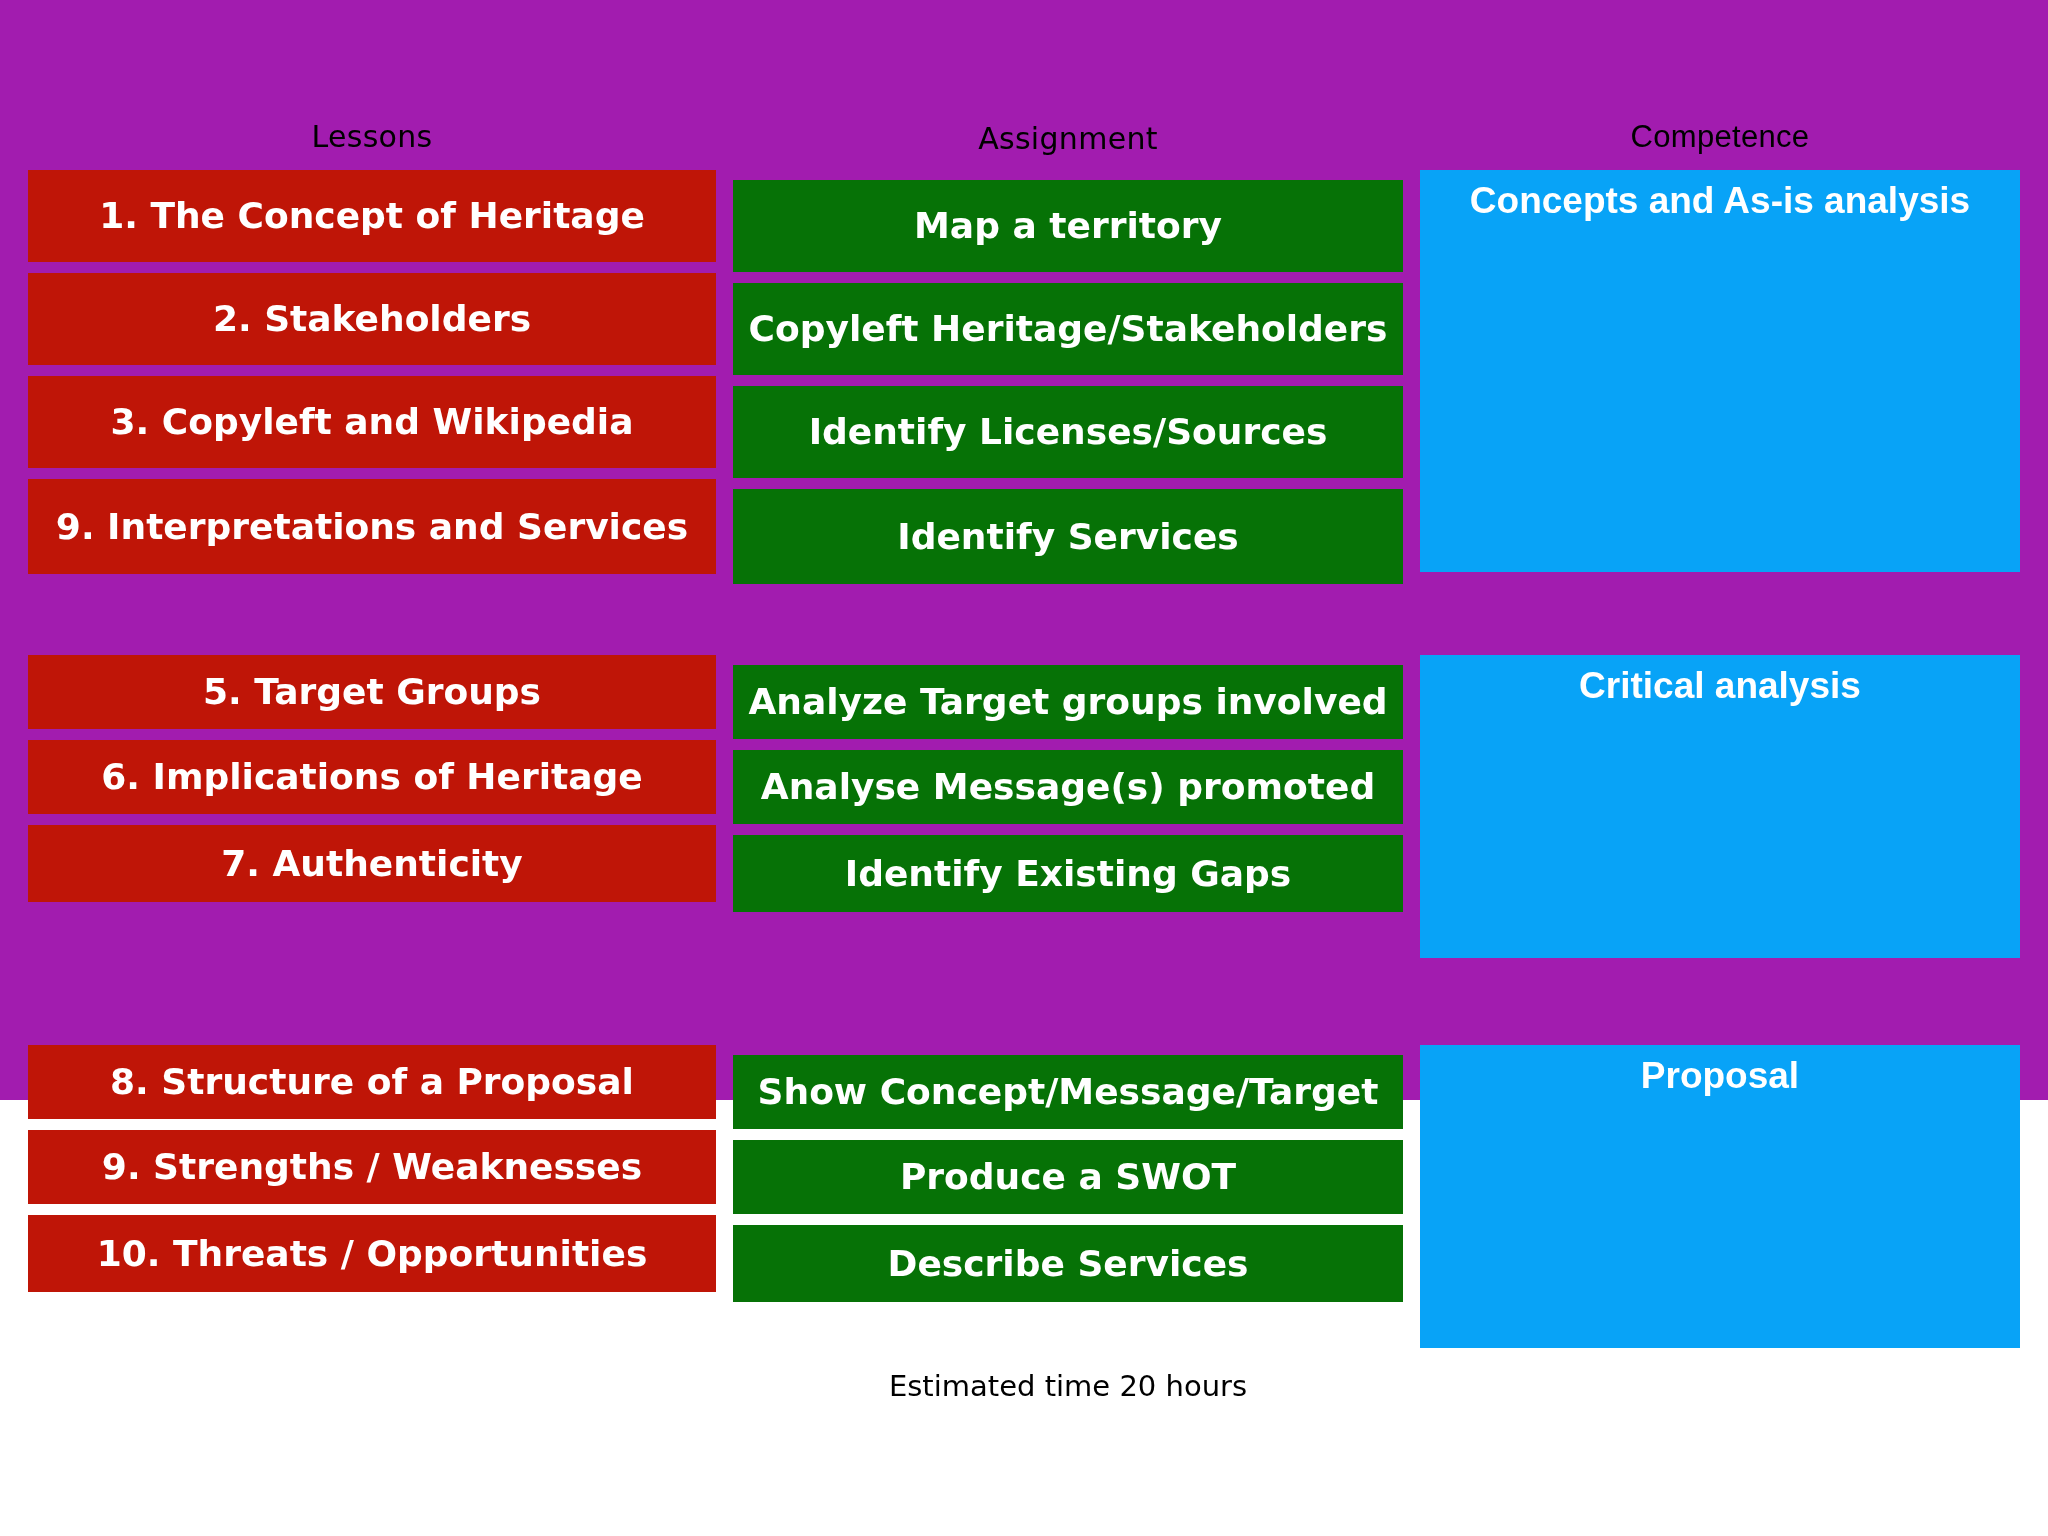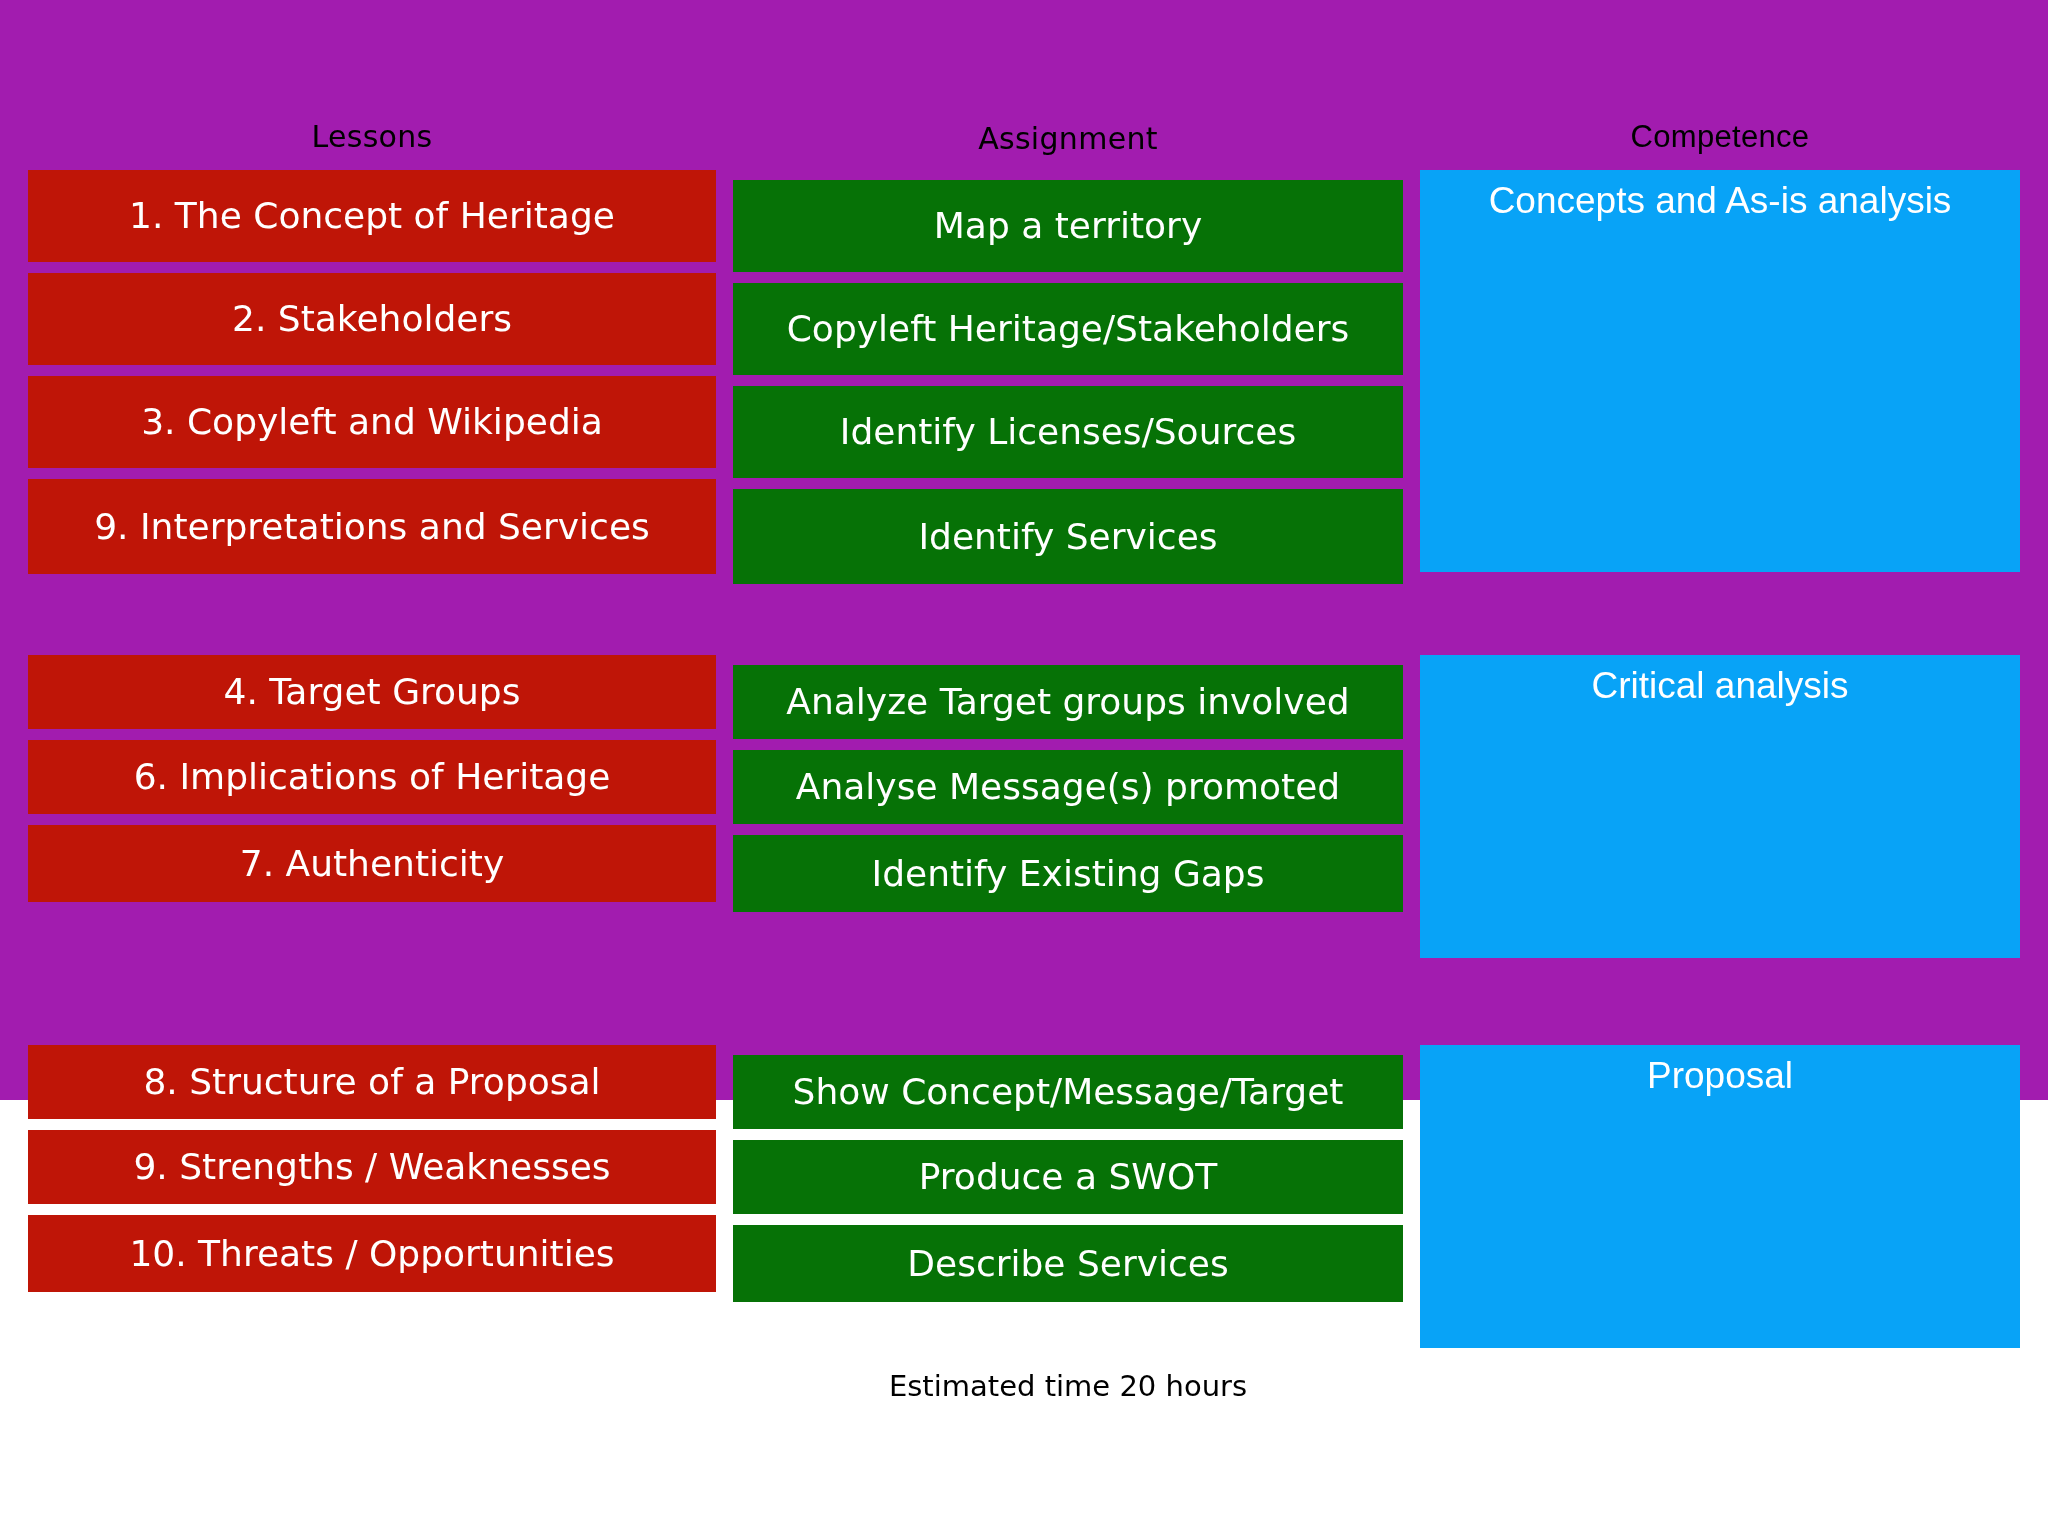--- a/index.html
+++ b/index.html
@@ -55,20 +55,21 @@
   .cell {
     position: relative;
     box-sizing: border-box;
     display: flex;
     align-items: center;
     justify-content: center;
     color: #ffffff;
     text-align: left;
     overflow: hidden;
     padding: 0 8px;
+    font-weight: bold;
   }
   .cell-lesson {
     background: #bf1507;
     font-family: "DejaVu Sans", sans-serif;
     font-size: 36px;
     line-height: 40px;
   }
   .cell-assignment {
     background: #067206;
     font-family: "DejaVu Sans", sans-serif;
@@ -133,21 +134,21 @@
 
     <div class="col-competence">
       <div class="cell cell-competence panel-full">Concepts and As-is analysis</div>
     </div>
 
   </div>
 
   <div class="group" id="group-2">
 
     <div class="col-lessons g3">
-      <div class="cell cell-lesson">4. Target Groups</div>
+      <div class="cell cell-lesson">5. Target Groups</div>
       <div class="cell cell-lesson">6. Implications of Heritage</div>
       <div class="cell cell-lesson">7. Authenticity</div>
     </div>
 
     <div class="col-assignment g3">
       <div class="cell cell-assignment">Analyze Target groups involved</div>
       <div class="cell cell-assignment">Analyse Message(s) promoted</div>
       <div class="cell cell-assignment">Identify Existing Gaps</div>
     </div>
 

